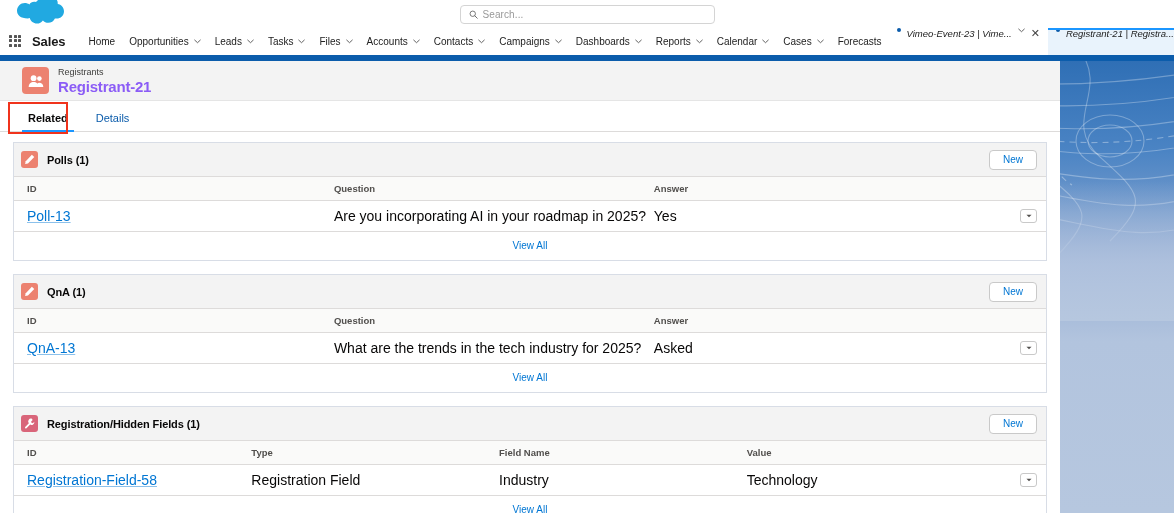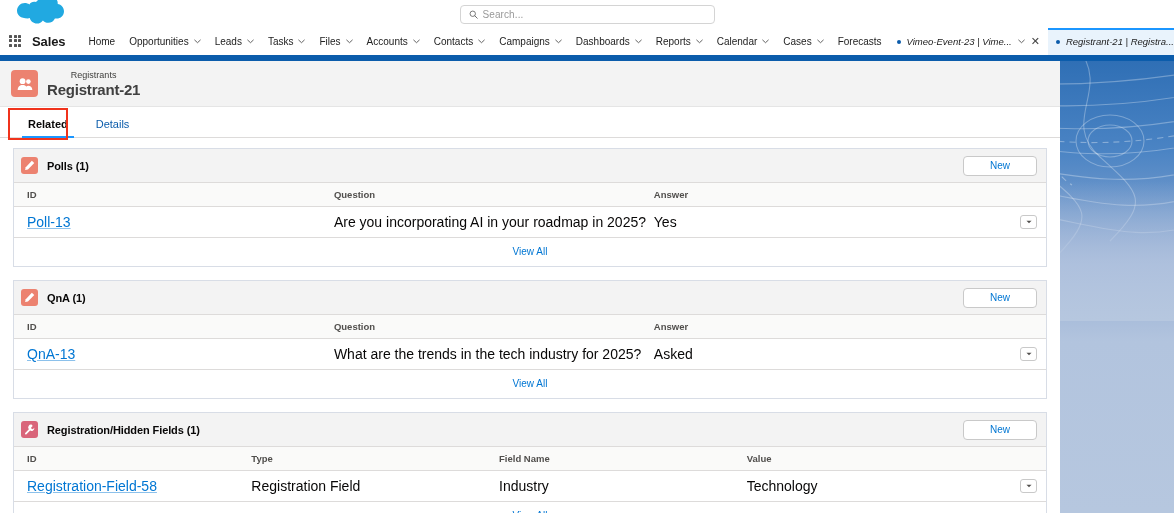--- a/index.html
+++ b/index.html
@@ -70,21 +70,21 @@
     font-size: 10px; color: #222;
     padding: 0 7px;
     display: flex; align-items: center; gap: 5px;
     height: 27px; cursor: pointer; white-space: nowrap;
   }
   .chev { width: 7px; height: 5px; flex: none; }
   .nav-spacer { flex: 1; }
 
   
   .btab {
-    display: flex; align-items: center; gap: 6px;
+    display: flex; align-items: flex-start; gap: 6px;
     padding: 0 8px; height: 27px;
     font-size: 9.5px; font-style: italic; color: #1b1b1b;
     white-space: nowrap; cursor: pointer;
     position: relative;
   }
   .btab .dot {
     width: 4px; height: 4px; border-radius: 50%;
     background: #0b5cab; flex: none;
   }
   .btab.active {
@@ -124,36 +124,35 @@
   .content-col {
     position: absolute;
     left: 0; top: 0;
     width: 1060px;
     bottom: 0;
     background: #ffffff;
   }
 
   
   .rec-header {
-    height: 46px;
+    height: 40px;
     background: #f3f3f3;
     display: flex; align-items: center;
-    padding-left: 11px;
+    padding-left: 22px;
     border-bottom: 1px solid #e5e5e5;
-    text-align: center;
   }
   .rec-icon {
     width: 27px; height: 27px; border-radius: 4px;
     background: #ec8270;
     display: flex; align-items: center; justify-content: center;
     margin-right: 9px; flex: none;
   }
   .rec-obj { font-size: 9px; color: #3e3e3c; line-height: 12px; }
   .rec-title {
-    font-size: 15px; font-weight: 700; color: #404040;
+    font-size: 15px; font-weight: 700; color: #8b5cf6;
     line-height: 17px; letter-spacing: -.2px;
   }
 
   
   .tabstrip {
     height: 31px;
     background: #fff;
     display: flex; align-items: flex-end;
     padding-left: 14px;
     border-bottom: 1px solid #dddbda;
@@ -205,21 +204,21 @@
   }
   .card-title {
     font-size: 11px; font-weight: 700; color: #080707;
     letter-spacing: -.1px;
   }
   .card-head .sp { flex: 1; }
   .btn-new {
     font-size: 10px; color: #0176d3;
     border: 1px solid #c9c9c9; border-radius: 4px;
     background: #fff;
-    padding: 3px 26px;
+    padding: 3px 13px;
     cursor: pointer; line-height: 12px;
   }
 
   table.rl { width: 100%; border-collapse: collapse; table-layout: fixed; }
   table.rl th {
     font-size: 9.5px; font-weight: 700; color: #514f4d;
     text-align: left;
     padding: 6px 0 6px 0;
     background: #fafaf9;
     border-bottom: 1px solid #dddbda;

